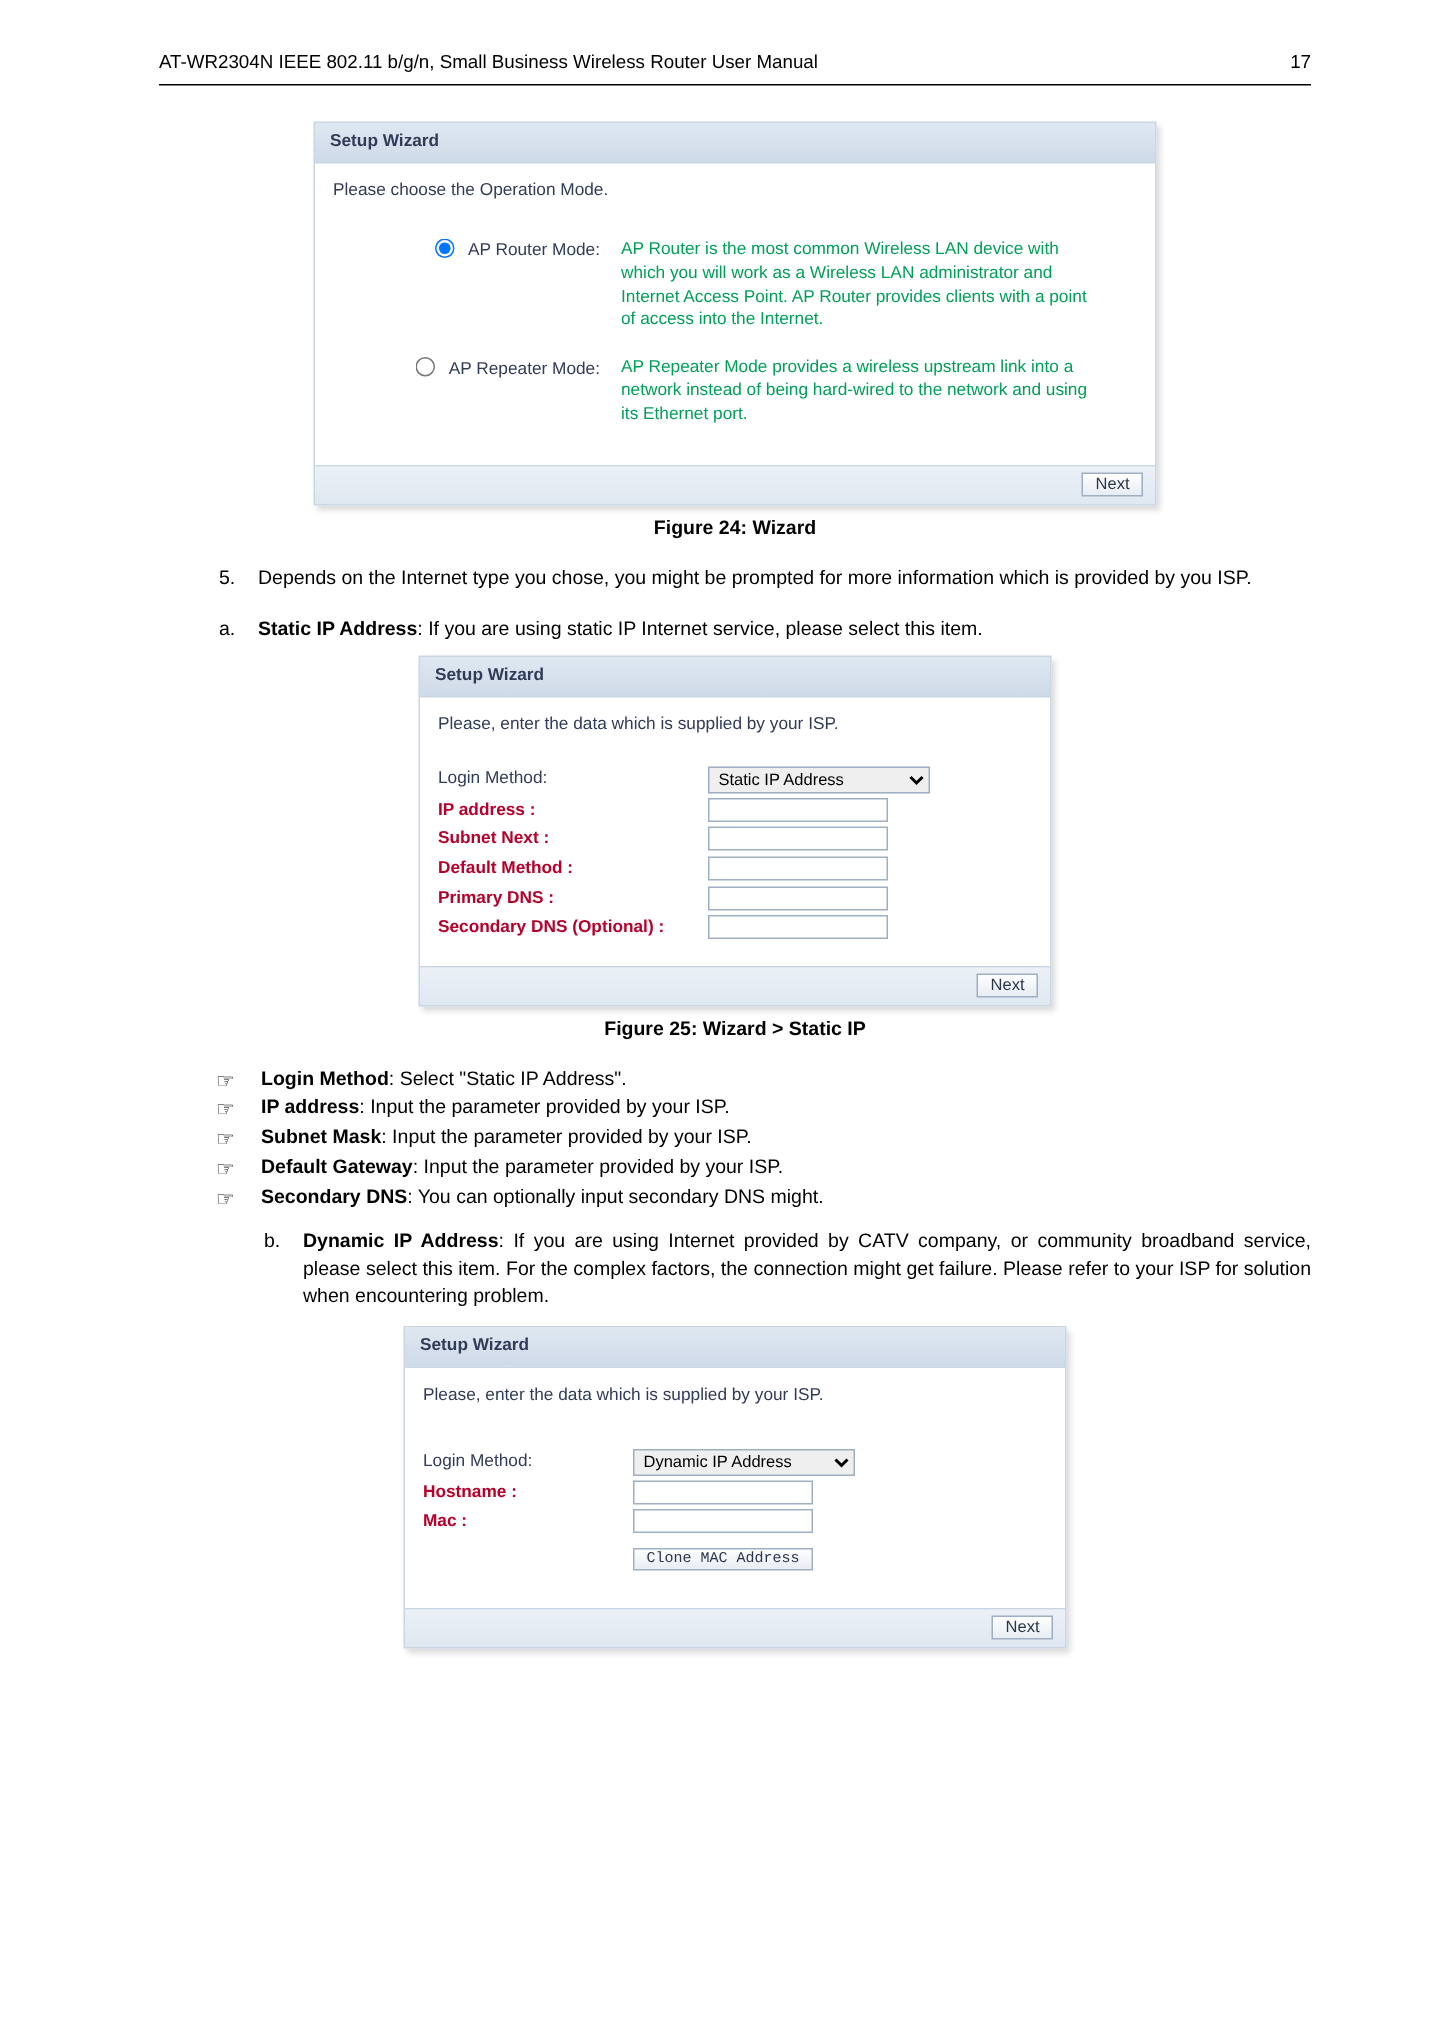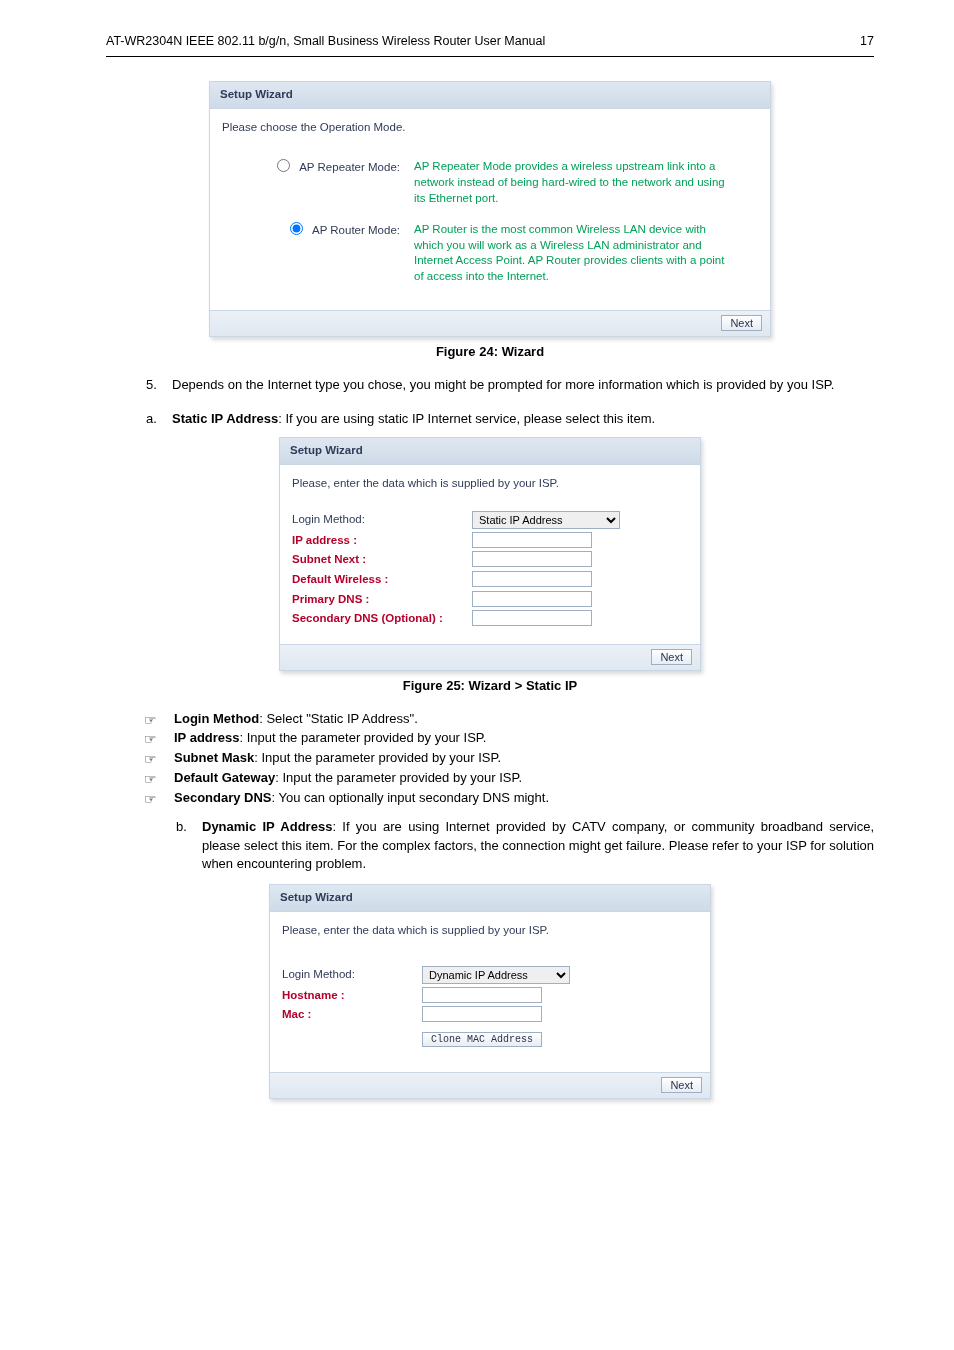--- a/index.html
+++ b/index.html
@@ -188,31 +188,31 @@
     <span class="hdr-page">17</span>
   </div>
   <div class="hdr-rule"></div>
 
   <div class="panel w1 fig">
     <div class="panel-hd">Setup Wizard</div>
     <div class="panel-sub">Please choose the Operation Mode.</div>
     <div class="panel-body">
       <div class="w1-row">
         <label class="w1-left">
+          <input type="radio" checked="" style="">
+          <span>AP Router Mode:</span>
+        </label>
+        <div class="w1-right">AP Router is the most common Wireless LAN device with which you will work as a Wireless LAN administrator and Internet Access Point. AP Router provides clients with a point of access into the Internet.</div>
+      </div>
+      <div class="w1-row">
+        <label class="w1-left">
           <input type="radio" style="">
           <span>AP Repeater Mode:</span>
         </label>
         <div class="w1-right">AP Repeater Mode provides a wireless upstream link into a network instead of being hard-wired to the network and using its Ethernet port.</div>
-      </div>
-      <div class="w1-row">
-        <label class="w1-left">
-          <input type="radio" checked="" style="">
-          <span>AP Router Mode:</span>
-        </label>
-        <div class="w1-right">AP Router is the most common Wireless LAN device with which you will work as a Wireless LAN administrator and Internet Access Point. AP Router provides clients with a point of access into the Internet.</div>
       </div>
     </div>
     <div class="panel-foot">
       <button class="btn">Next</button>
     </div>
   </div>
   <div class="fig-cap">
     <span>Figure 24: </span><span>Wizard</span>
   </div>
 
@@ -239,21 +239,21 @@
       </div>
       <div class="frow">
         <div class="flab">IP address :</div>
         <div class="fval"><input type="text" style=""></div>
       </div>
       <div class="frow">
         <div class="flab">Subnet Next :</div>
         <div class="fval"><input type="text" style=""></div>
       </div>
       <div class="frow">
-        <div class="flab">Default Wireless :</div>
+        <div class="flab">Default Method :</div>
         <div class="fval"><input type="text" style=""></div>
       </div>
       <div class="frow">
         <div class="flab">Primary DNS :</div>
         <div class="fval"><input type="text" style=""></div>
       </div>
       <div class="frow">
         <div class="flab">Secondary DNS (Optional) :</div>
         <div class="fval"><input type="text" style=""></div>
       </div>

